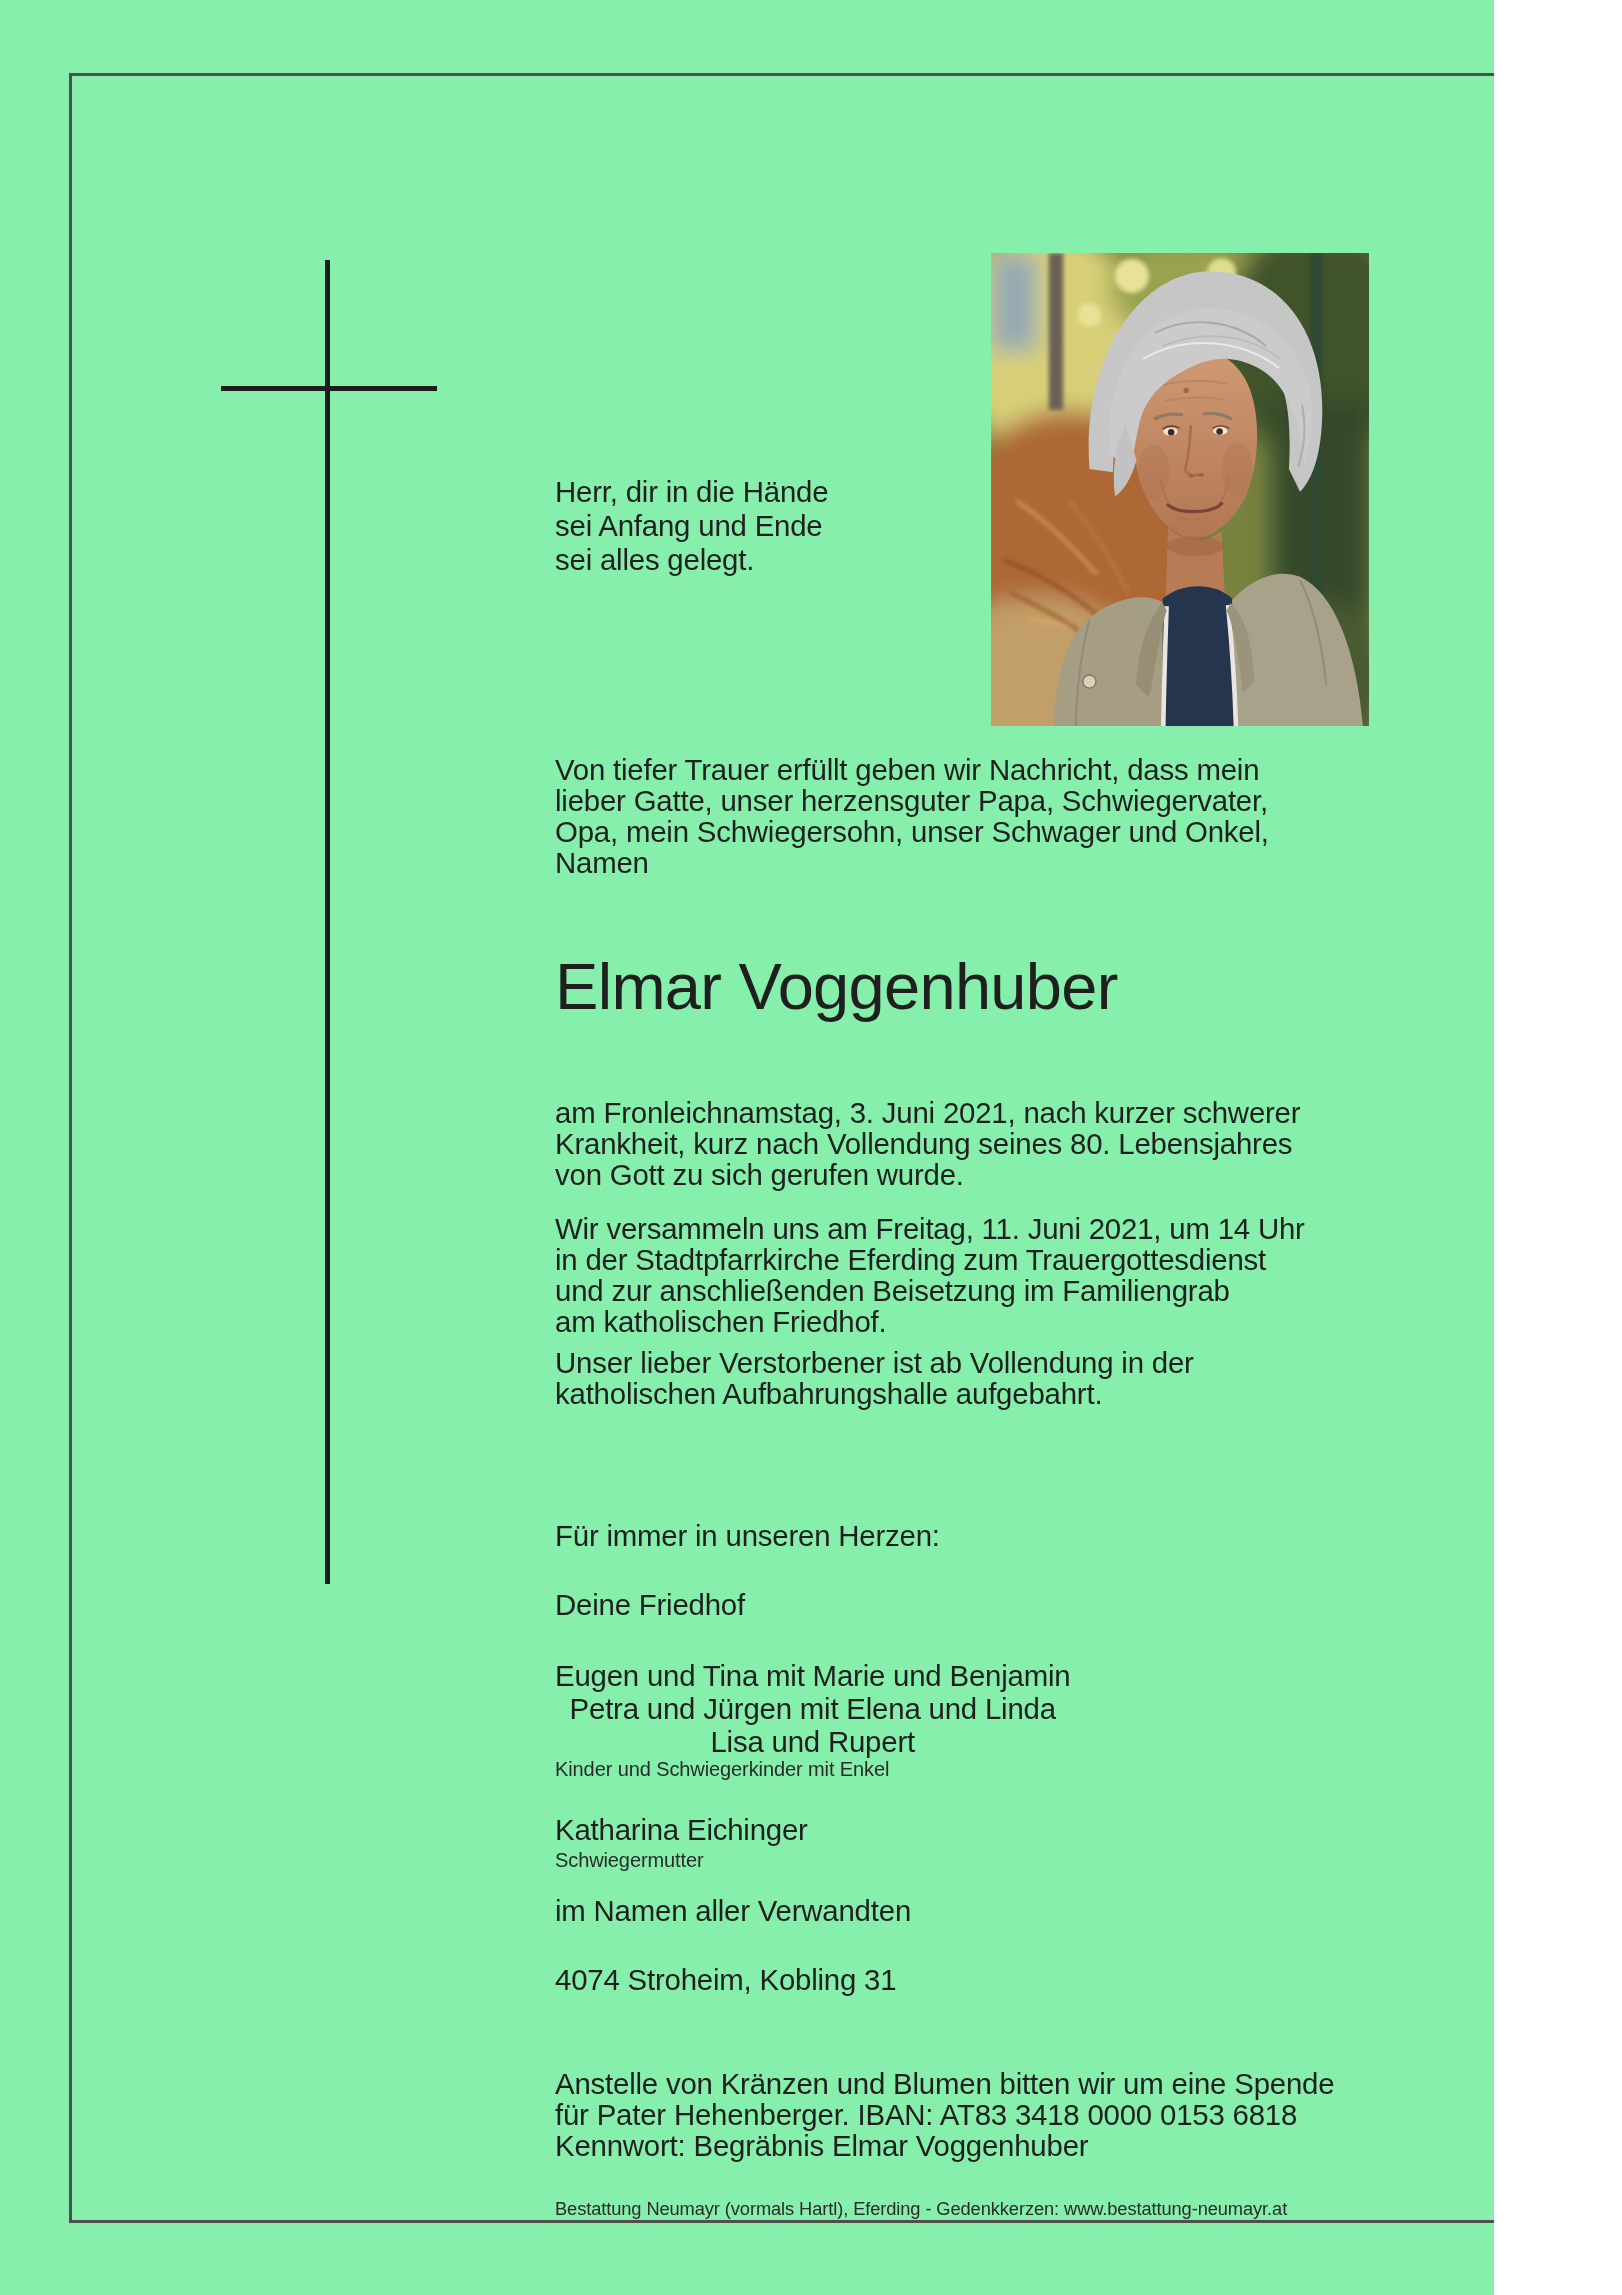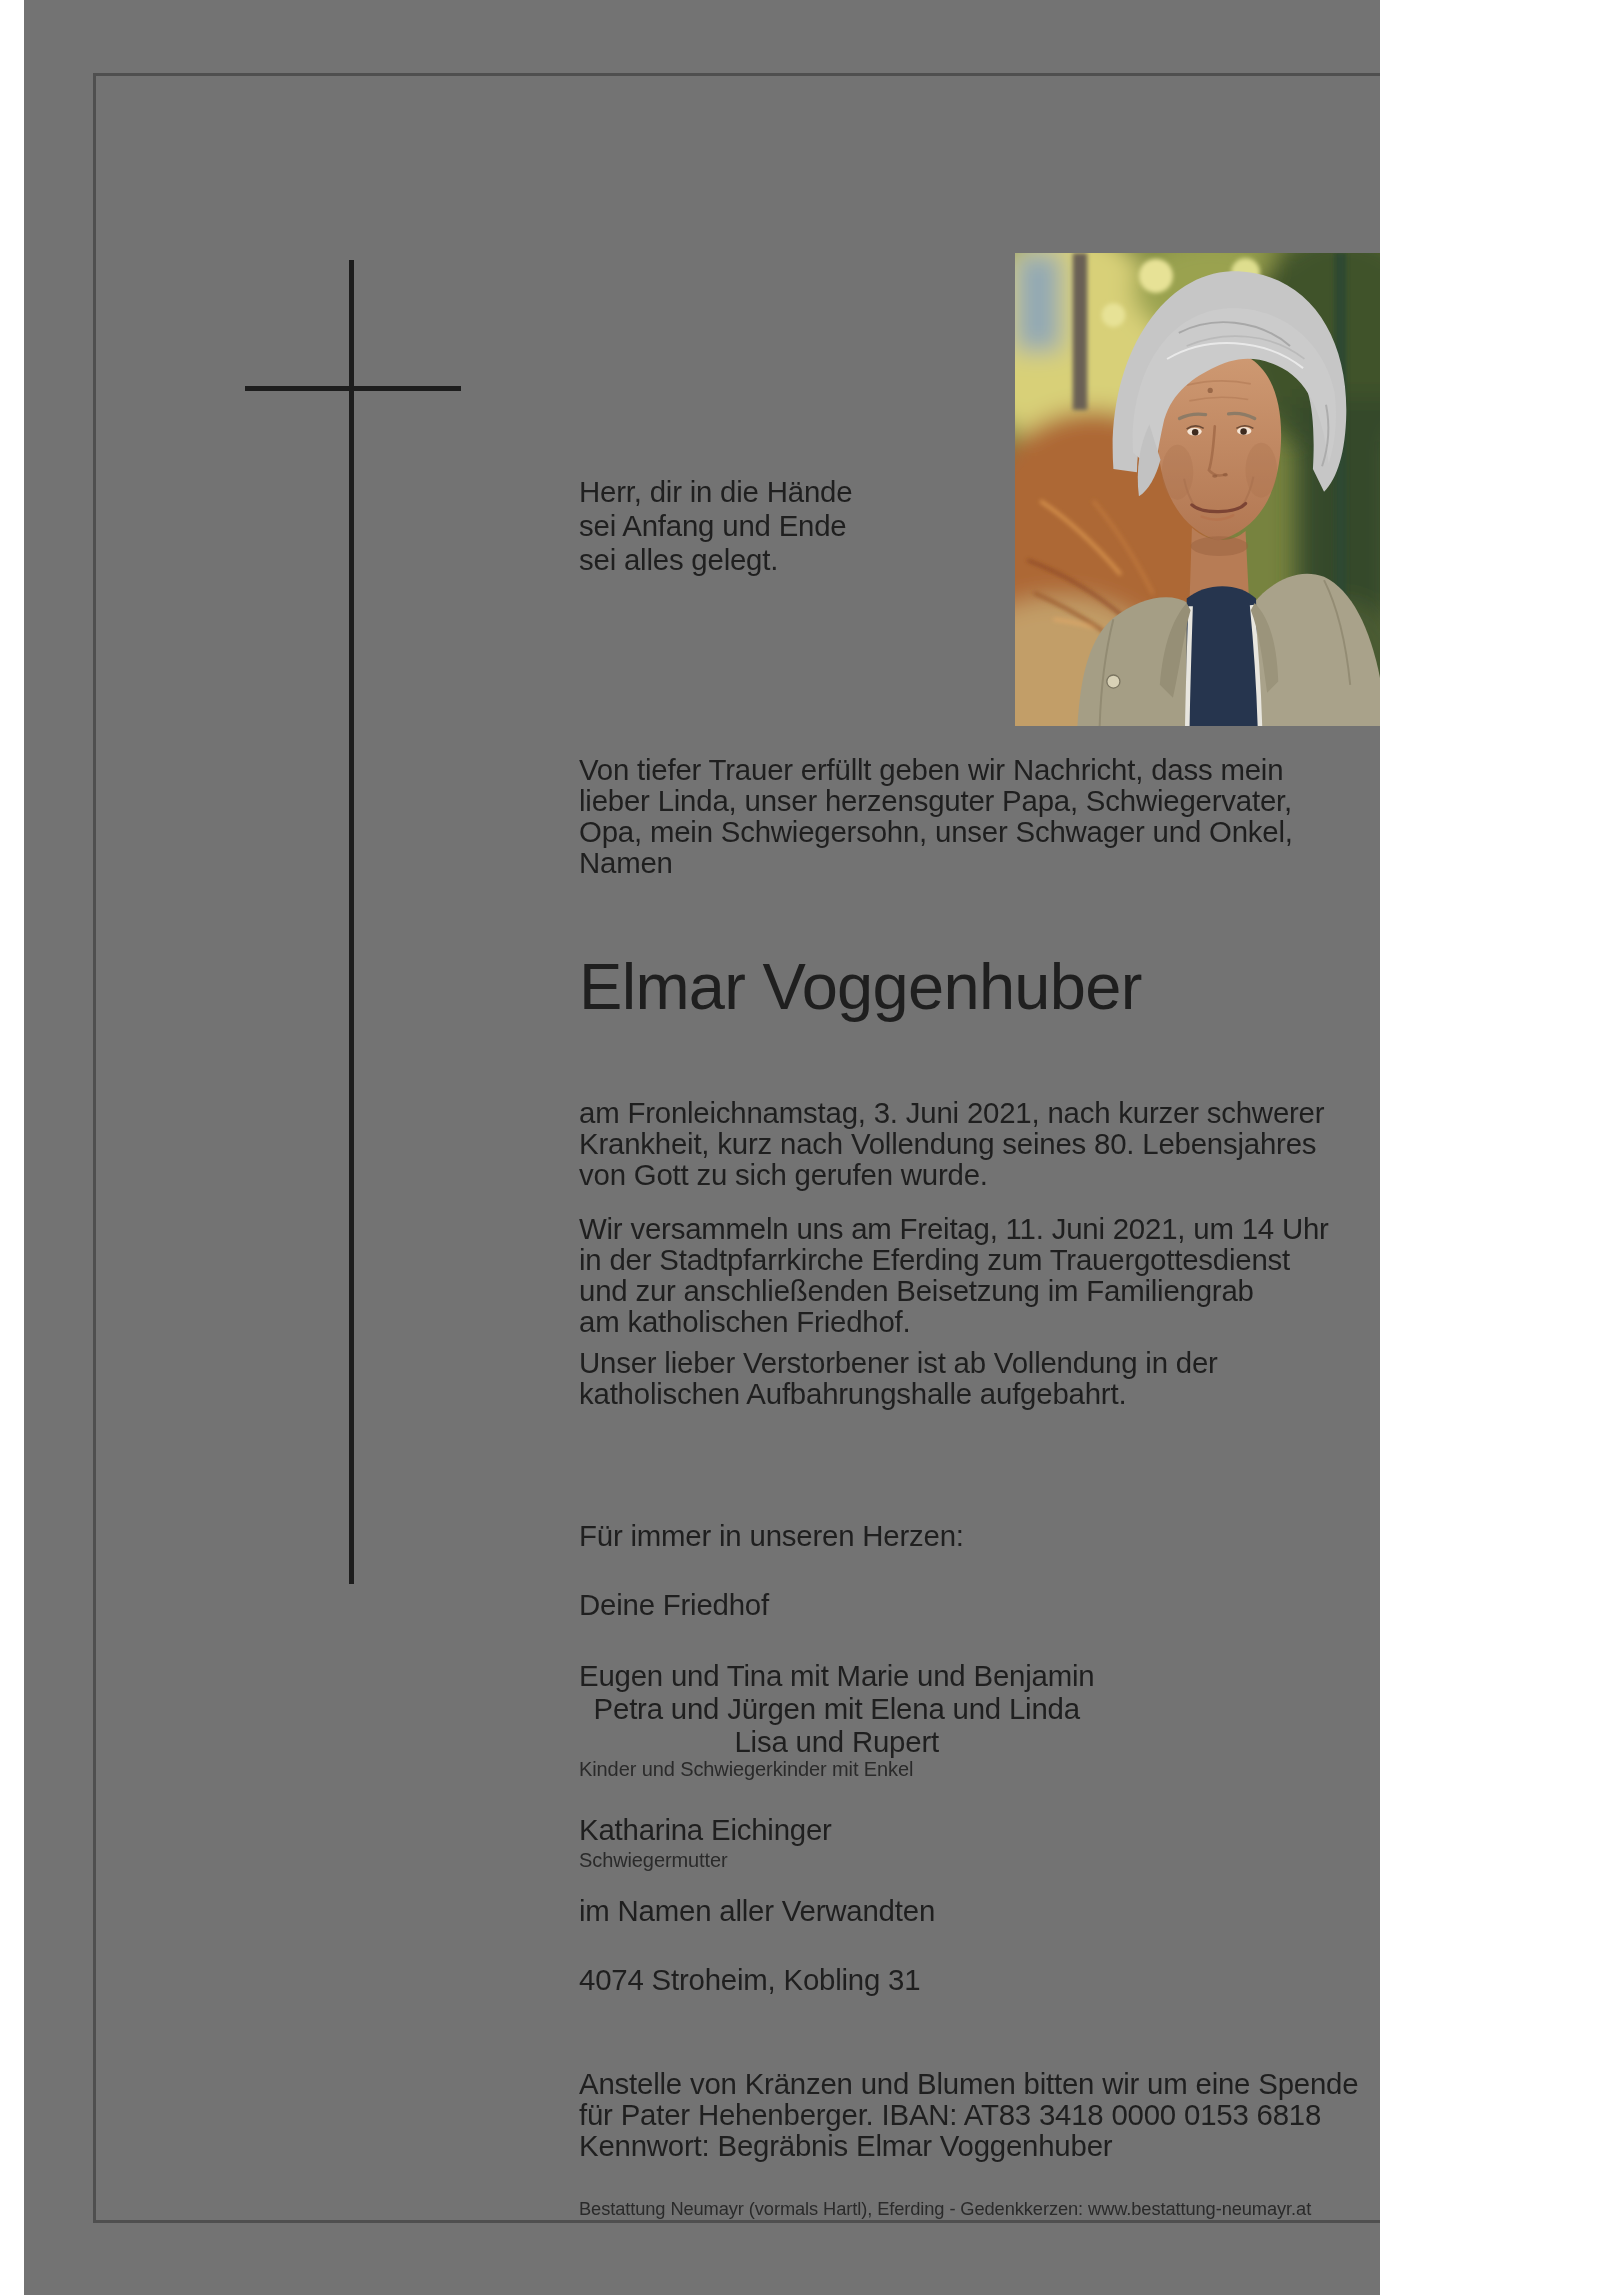--- a/index.html
+++ b/index.html
@@ -1,24 +1,23 @@
 <!DOCTYPE html>
 <html style="font-size:10.5px"><head>
 <meta charset="utf-8">
 <style>
   html, body { margin: 0; padding: 0; background: #ffffff; }
   #page {
     position: relative;
-    width: 1356px;
+    width: 1494px;
     height: 2295px;
-    background: #737373;
+    background: #86efac;
     font-family: "Liberation Sans", sans-serif;
     color: #1f1f1f;
     overflow: hidden;
-    margin-left: 24px;
   }
   #frame {
     position: absolute;
     left: 69px; top: 73px;
     width: 1483px; height: 2150px;
     border: 3.9px solid #4f4f4f;
     box-sizing: border-box;
   }
   .cross-part { position: absolute; background: #1d1d1d; }
   #cross-vertical   { left: 325px; top: 260px; width: 4.6px;  height: 1324px; }
@@ -161,21 +160,21 @@
   </div>
 
   <div id="quote" class="txt quote-size">
     <div>Herr, dir in die Hände</div>
     <div>sei Anfang und Ende</div>
     <div>sei alles gelegt.</div>
   </div>
 
   <div id="intro" class="txt body-size">
     <div>Von tiefer Trauer erfüllt geben wir Nachricht, dass mein</div>
-    <div>lieber Linda, unser herzensguter Papa, Schwiegervater,</div>
+    <div>lieber Gatte, unser herzensguter Papa, Schwiegervater,</div>
     <div>Opa, mein Schwiegersohn, unser Schwager und Onkel,</div>
     <div>Namen</div>
   </div>
 
   <div id="name" class="txt name-size">Elmar Voggenhuber</div>
 
   <div id="death-detail" class="txt body-size">
     <div>am Fronleichnamstag, 3. Juni 2021, nach kurzer schwerer</div>
     <div>Krankheit, kurz nach Vollendung seines 80. Lebensjahres</div>
     <div>von Gott zu sich gerufen wurde.</div>

